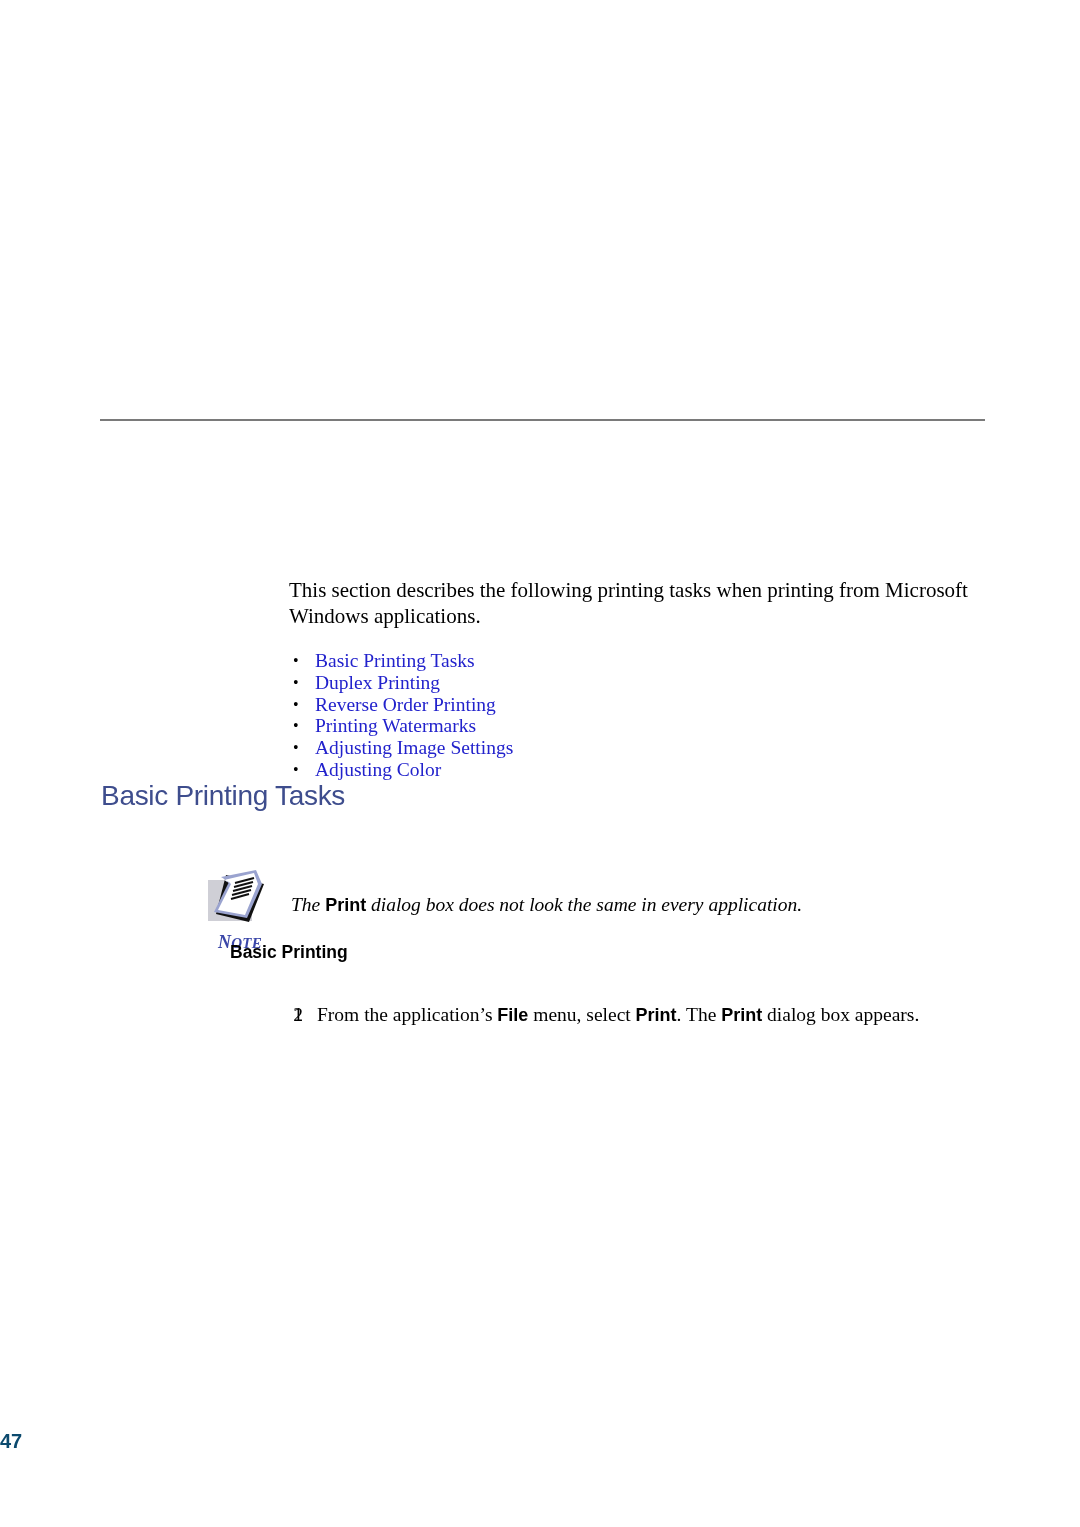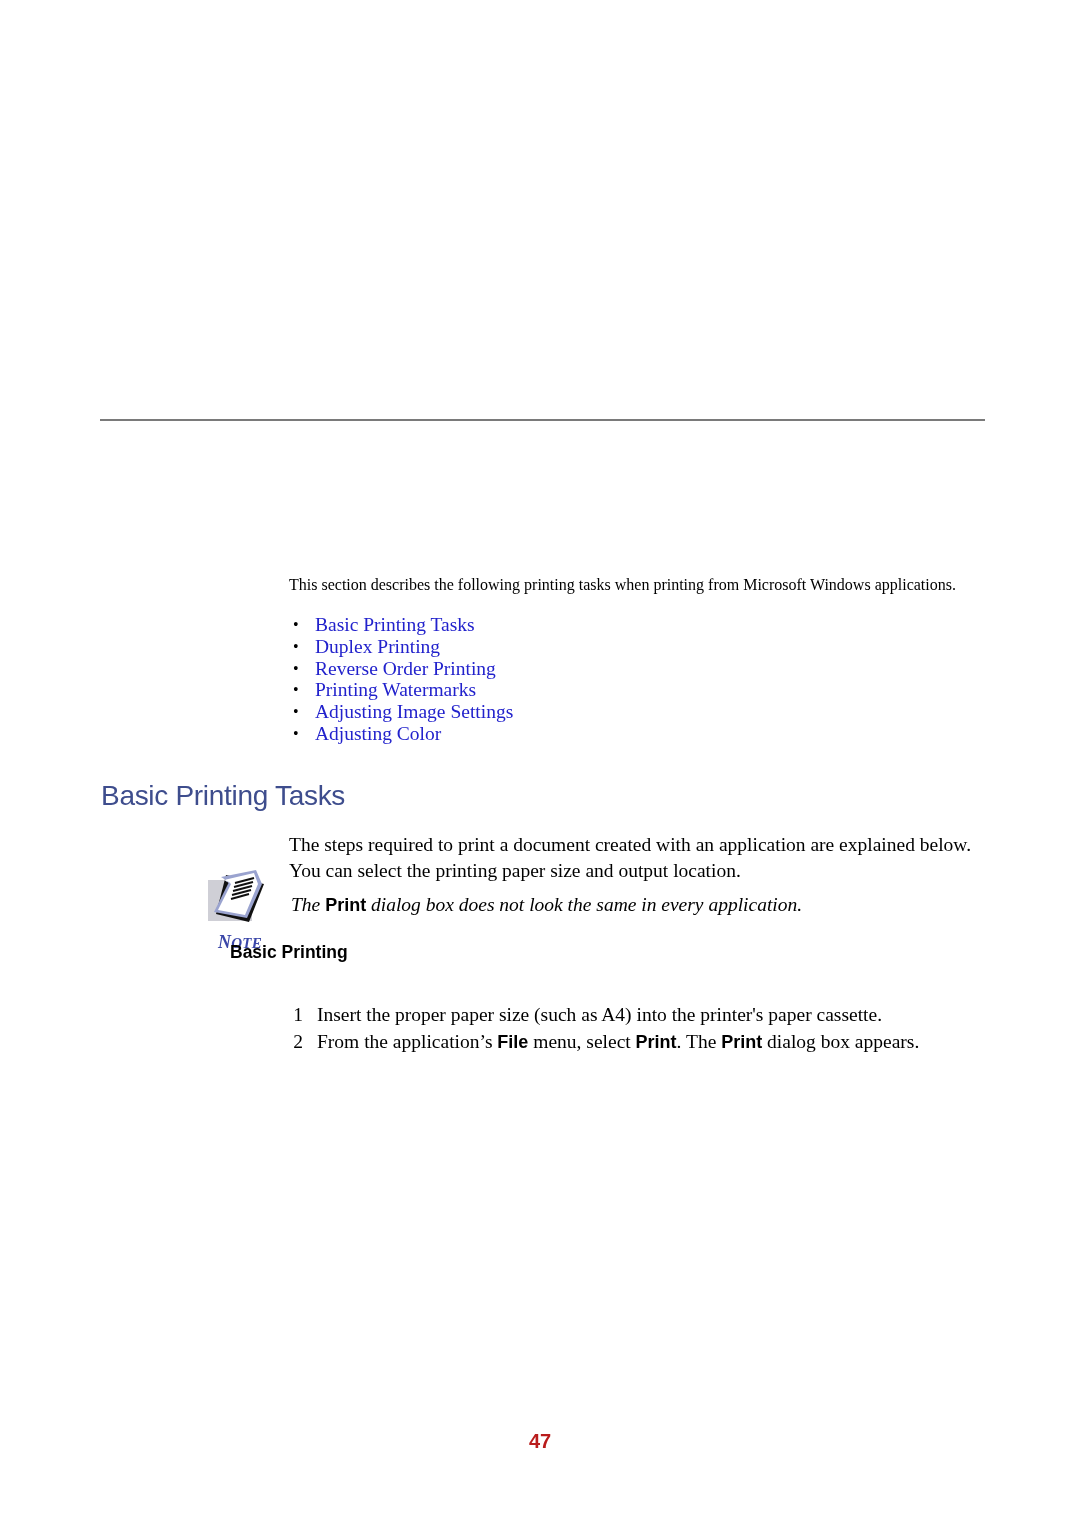--- a/index.html
+++ b/index.html
@@ -53,21 +53,21 @@
   }
 
   
   .body-col {
     position: absolute;
     left: 289px;
     top: 556px;
     width: 700px;
   }
   .intro-para {
-    font-size: 16px;
+    font-size: 21px;
     line-height: 26px;
     text-align: left;
   }
 
   
   .link-list {
     list-style: none;
     margin: 8px 0 0 0;
     padding: 0;
   }
@@ -203,25 +203,24 @@
     font-size: 18px;
     text-align: center;
   }
 
   
   .folio {
     position: absolute;
     left: 0;
     top: 1430px;
     width: 1080px;
-    text-align: center;
     font-family: "Liberation Sans", sans-serif;
     font-weight: bold;
     font-size: 20px;
-    color: #b91c1c;
+    color: #0c4a6e;
   }
 </style>
 </head>
 <body>
 
 <div class="page">
 
   <div class="chapter-block">
     <div class="chapter-rule"></div>
   </div>
@@ -252,21 +251,20 @@
       </li>
       <li>
         <span class="bullet">•</span>
         <a class="doc-link" href="#">Adjusting Color</a>
       </li>
     </ul>
   </div>
 
   <h2 class="section-heading">Basic Printing Tasks</h2>
 
-  <p class="section-body">The steps required to print a document created with an application are explained below. You can select the printing paper size and output location.</p>
 
   <div class="note-block">
     <div class="note-icon-wrap">
       <svg class="note-icon" viewBox="0 0 66 58">
 
         <rect x="2" y="12" width="44" height="41" fill="#cfcfd6"></rect>
 
         <path d="M20 7 L58 16 L43 54 L10 46 Z" fill="#111111"></path>
 
         <path d="M15 9 L50 2 L56 16 L41 50 L8 44 L23 14 Z" fill="#9aa3cf"></path>
@@ -284,21 +282,20 @@
       <div class="note-label"><span class="nl-first">N</span><span>OTE</span></div>
     </div>
     <div class="note-text"><span>The </span><span class="kw">Print</span><span> dialog box does not look the same in every application.</span></div>
   </div>
 
   <h3 class="steps-heading">Basic Printing</h3>
 
   <div class="steps-list">
     <div class="step-row">
       <span class="step-num">1</span>
-      <span>Insert the proper paper size (such as A4) into the printer's paper cassette.</span>
     </div>
     <div class="step-row">
       <span class="step-num">2</span>
       <span>From the application’s </span><span class="kw">File</span><span> menu, select </span><span class="kw">Print</span><span>. The </span><span class="kw">Print</span><span> dialog box appears.</span>
     </div>
   </div>
 
   <div class="folio">47</div>
 
 </div>

